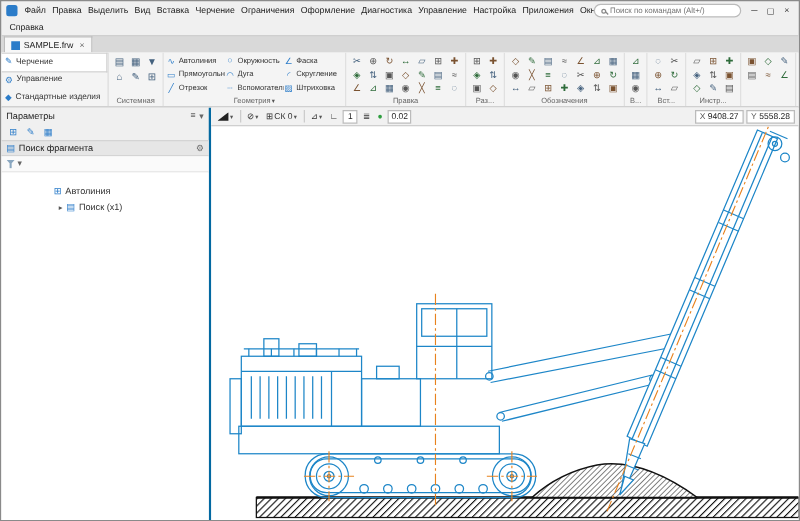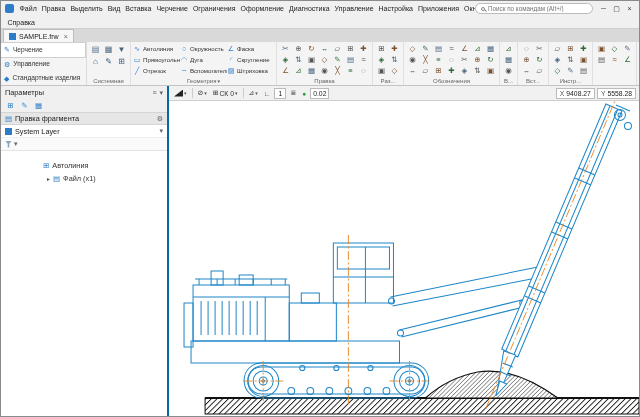--- a/index.html
+++ b/index.html
@@ -311,43 +311,37 @@
         <span class="ph-ic">≡</span>
         <span class="ph-ic">▾</span>
       </div>
       <div class="panel-toolbar">
         <span class="pt-ic">⊞</span>
         <span class="pt-ic">✎</span>
         <span class="pt-ic">▦</span>
       </div>
       <div class="tree-header">
         <span class="ti-icon">▤</span>
-        <span>Правка фрагмента</span>
+        <span>Поиск фрагмента</span>
         <span class="ph-spacer"></span>
         <span class="ph-ic">⚙</span>
-      </div>
-      <div class="layer-row">
-        <span class="layer-swatch"></span>
-        <span>System Layer</span>
-        <span class="ph-spacer"></span>
-        <span class="ph-ic">▾</span>
       </div>
       <div class="filter-row">
         <span class="funnel"></span>
         <span class="ph-ic">▾</span>
       </div>
       <div class="tree">
         <div class="tree-item root">
           <span class="ti-icon">⊞</span>
           <span>Автолиния</span>
         </div>
         <div class="tree-item child">
           <span class="expander">▸</span>
           <span class="ti-icon">▤</span>
-          <span>Файл (x1)</span>
+          <span>Поиск (x1)</span>
         </div>
       </div>
     </div>
 
     <div class="canvas">
       <div class="canvas-toolbar">
         <span class="ct-btn">
           <span class="pen-swatch"></span>
           <span class="dd">▾</span>
         </span>

